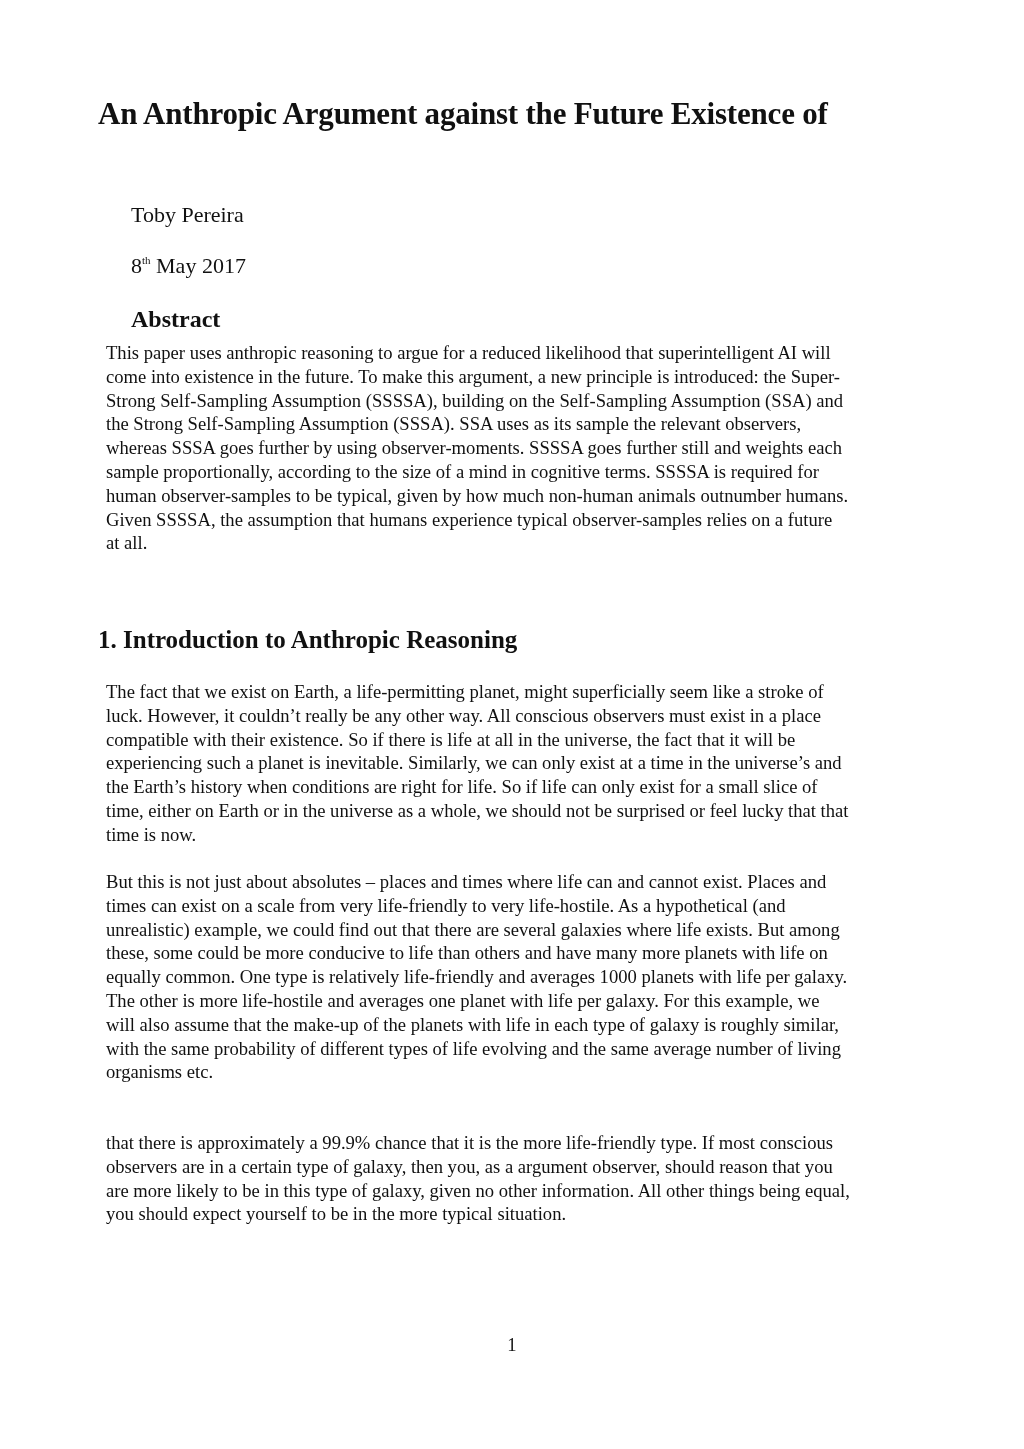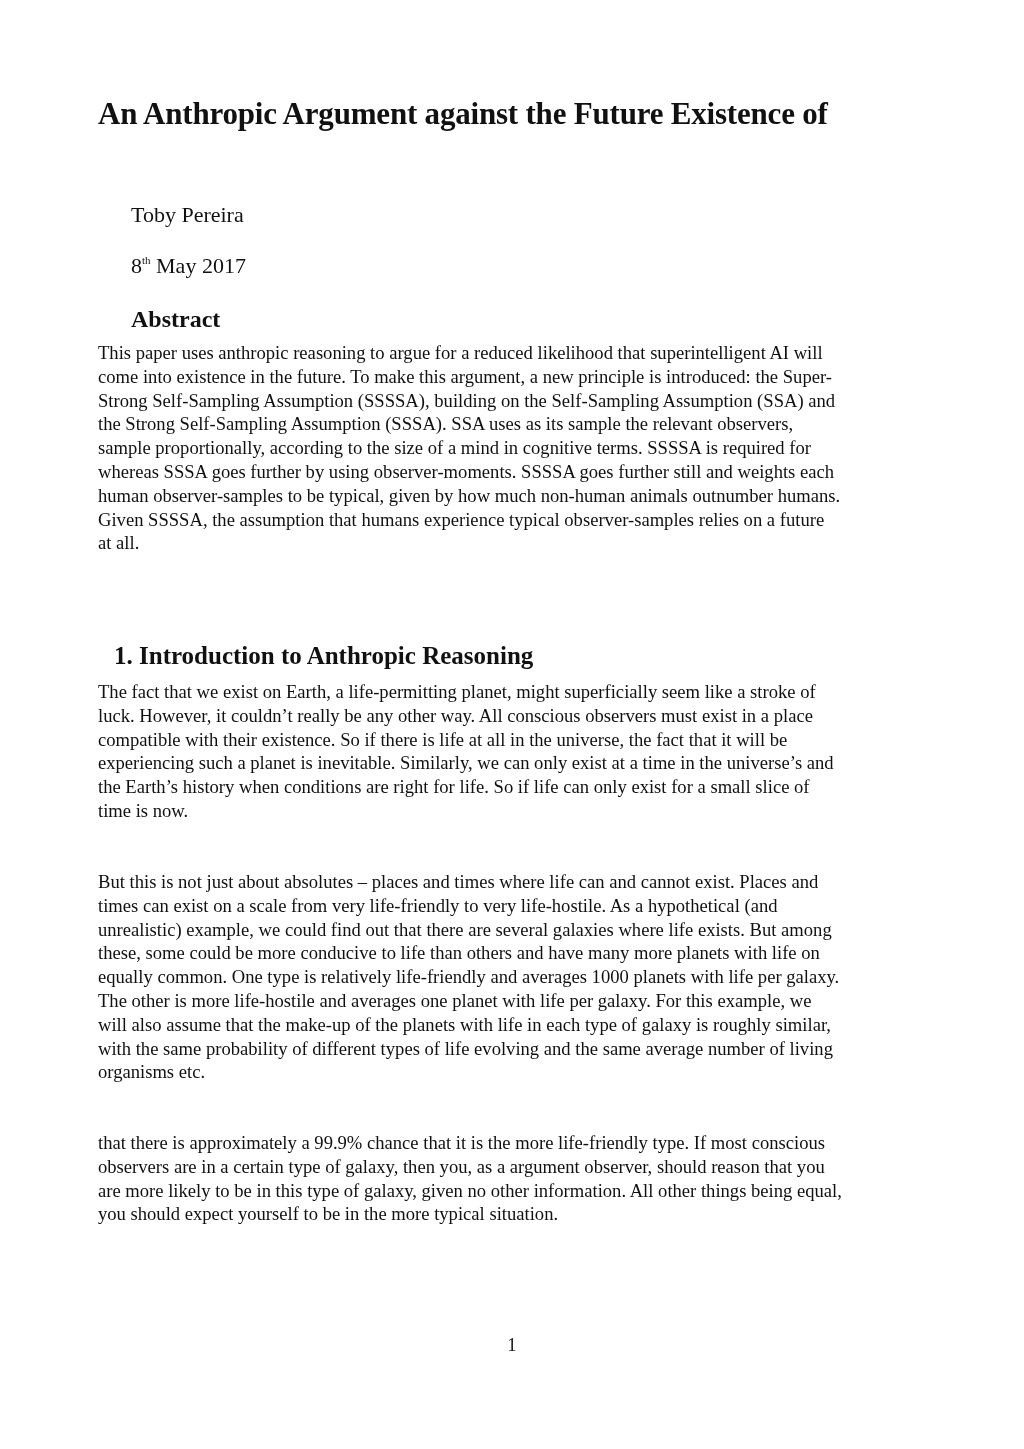--- a/index.html
+++ b/index.html
@@ -43,27 +43,27 @@
     .date sup { font-size: 11px; vertical-align: 9px; line-height: 0; }
     .abstract-heading { top: 289px; font-size: 24px; font-weight: bold; line-height: 28px; }
     .para {
       position: absolute;
       left: 0;
       margin: 0;
       font-size: 18.6px;
       line-height: 23.8px;
       white-space: nowrap;
     }
-    .para .ln { display: block; }
+    .para .ln { display: block; margin-left: 8px; }
     .abstract-body { top: 341px; }
     .section-heading {
       position: absolute;
       top: 624px;
       left: 0;
-      margin: 16px;
+      margin: 0;
       font-size: 25px;
       font-weight: bold;
       line-height: 32px;
     }
     .p1 { top: 680px; }
     .p2 { top: 870px; }
     .p3 { top: 1131px; }
     .page-number {
       position: absolute;
       top: 1333px;
@@ -87,35 +87,36 @@
 
   <p class="center date"><span>8</span><sup>th</sup><span> May 2017</span></p>
 
   <h2 class="center abstract-heading">Abstract</h2>
 
   <p class="para abstract-body">
     <span class="ln">This paper uses anthropic reasoning to argue for a reduced likelihood that superintelligent AI will</span>
     <span class="ln">come into existence in the future. To make this argument, a new principle is introduced: the Super-</span>
     <span class="ln">Strong Self-Sampling Assumption (SSSSA), building on the Self-Sampling Assumption (SSA) and</span>
     <span class="ln">the Strong Self-Sampling Assumption (SSSA). SSA uses as its sample the relevant observers,</span>
+    <span class="ln">whereas SSSA goes further by using observer-moments. SSSSA goes further still and weights each</span>
     <span class="ln">sample proportionally, according to the size of a mind in cognitive terms. SSSSA is required for</span>
-    <span class="ln">whereas SSSA goes further by using observer-moments. SSSSA goes further still and weights each</span>
     <span class="ln">human observer-samples to be typical, given by how much non-human animals outnumber humans.</span>
     <span class="ln">Given SSSSA, the assumption that humans experience typical observer-samples relies on a future</span>
     <span class="ln">at all.</span>
   </p>
 
   <h2 class="section-heading">1. Introduction to Anthropic Reasoning</h2>
 
   <p class="para p1">
     <span class="ln">The fact that we exist on Earth, a life-permitting planet, might superficially seem like a stroke of</span>
     <span class="ln">luck. However, it couldn’t really be any other way. All conscious observers must exist in a place</span>
     <span class="ln">compatible with their existence. So if there is life at all in the universe, the fact that it will be</span>
     <span class="ln">experiencing such a planet is inevitable. Similarly, we can only exist at a time in the universe’s and</span>
     <span class="ln">the Earth’s history when conditions are right for life. So if life can only exist for a small slice of</span>
+    <span class="ln">time, either on Earth or in the universe as a whole, we should not be surprised or feel lucky that that</span>
     <span class="ln">time is now.</span>
   </p>
 
   <p class="para p2">
     <span class="ln">But this is not just about absolutes – places and times where life can and cannot exist. Places and</span>
     <span class="ln">times can exist on a scale from very life-friendly to very life-hostile. As a hypothetical (and</span>
     <span class="ln">unrealistic) example, we could find out that there are several galaxies where life exists. But among</span>
     <span class="ln">these, some could be more conducive to life than others and have many more planets with life on</span>
     <span class="ln">equally common. One type is relatively life-friendly and averages 1000 planets with life per galaxy.</span>
     <span class="ln">The other is more life-hostile and averages one planet with life per galaxy. For this example, we</span>

